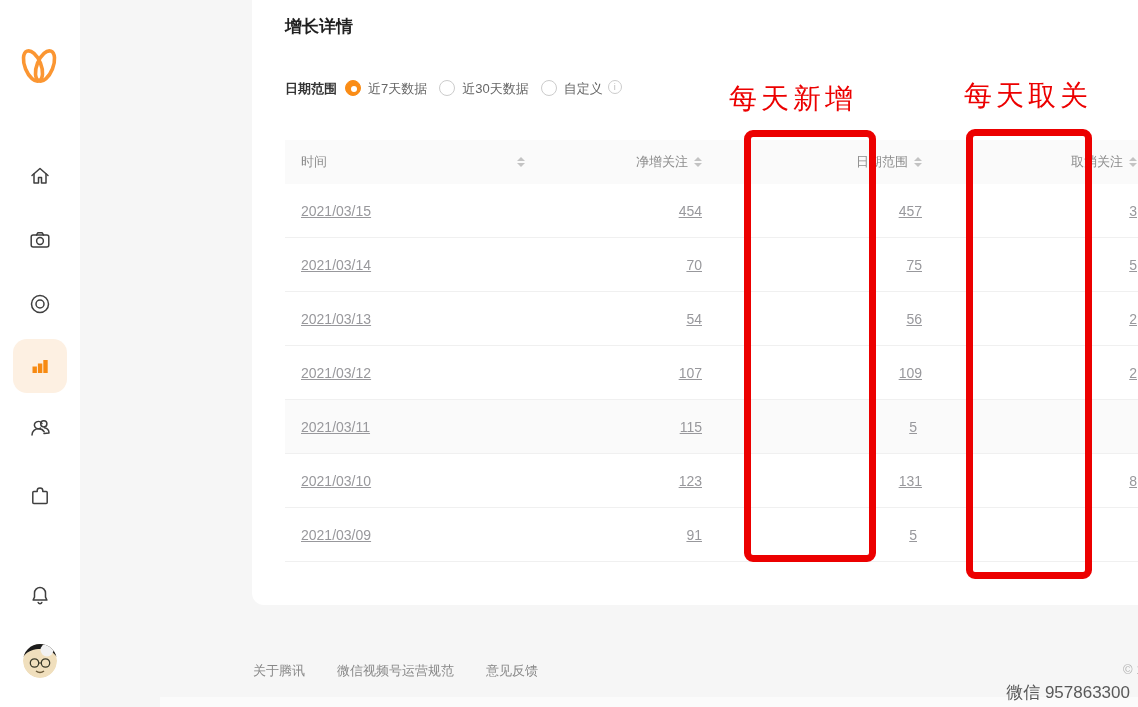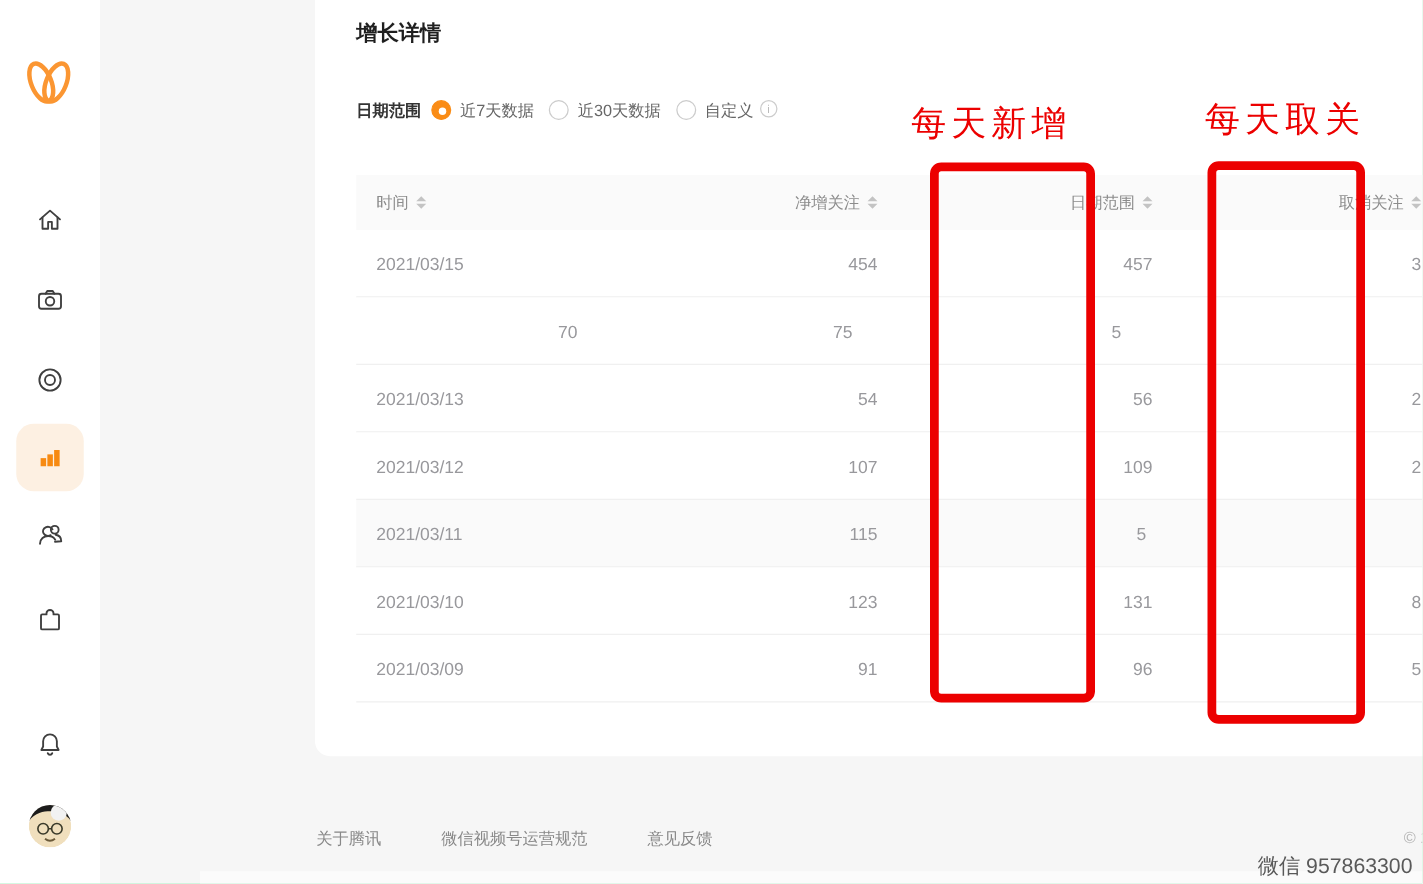--- a/index.html
+++ b/index.html
@@ -1,18 +1,18 @@
 <!DOCTYPE html>
 <html><head>
 <meta charset="utf-8">
 <style>
   * { margin:0; padding:0; box-sizing:border-box; }
   html,body { width:1138px; height:707px; }
   body { font-family:"Liberation Sans","DejaVu Sans",sans-serif; background:#f6f6f6; }
-  #app { position:relative; width:1138px; height:707px; overflow:hidden; background:#86efac; }
+  #app { position:relative; width:1138px; height:707px; overflow:hidden; background:#000000; }
 
   
   .sidebar { position:absolute; left:0; top:0; width:80px; height:707px; background:#fff; z-index:3; }
   .logo { position:absolute; left:20px; top:46px; width:38px; height:40px; }
   .nav-item { position:absolute; left:0; width:80px; height:54px; display:flex; align-items:center; justify-content:center; cursor:pointer; }
   .nav-item svg { display:block; }
   .nav-active-bg { position:absolute; left:13px; top:339px; width:54px; height:54px; background:#fdf0e2; border-radius:14px; }
   .avatar { position:absolute; left:23px; top:644px; width:34px; height:34px; border-radius:50%; overflow:hidden; }
 
   
@@ -27,42 +27,42 @@
   .radio { width:16px; height:16px; border-radius:50%; border:1px solid #ccc; background:#fff; margin-right:7px; position:relative; flex:none; }
   .radio.selected { background:#fa8c16; border-color:#fa8c16; }
   .radio.selected::after { content:""; position:absolute; left:5px; top:5px; width:6px; height:6px; border-radius:50%; background:#fff; }
   .info-i { width:14px; height:14px; border-radius:50%; border:1px solid #ccc; color:#bbb; font-size:9px; line-height:12px; text-align:center; margin-left:5px; font-style:normal; }
 
   
   .table { position:absolute; left:33px; top:140px; right:0; }
   .tr { display:flex; height:54px; border-bottom:1px solid #f0f0f0; background:#fff; }
   .tr.hovered { background:#fafafa; }
   .thead { display:flex; height:44px; background:#fafafa; }
-  .c1 { width:240px; padding-left:16px; flex:none; }
+  .c1 { width:240px; padding-left:16px; flex:none;justify-content:space-between; }
   .c2 { width:185px; flex:none; }
   .c3 { width:220px; flex:none; }
   .c4 { width:215px; flex:none; }
   .th { display:flex; align-items:center; font-size:13px; color:#8c8c8c; }
   .th.right, .td.right { justify-content:flex-end; text-align:right; padding-right:8px; }
-  .td { font-size:14px; color:#98989c; display:flex; align-items:center; }
+  .td { font-size:14px; color:#98989c; display:flex; align-items:center;text-decoration:underline; }
   .sorter { display:inline-flex; flex-direction:column; margin-left:6px; row-gap:2px; cursor:pointer; }
   .sorter i { display:block; width:0; height:0; border-left:4px solid transparent; border-right:4px solid transparent; }
   .sorter .up { border-bottom:4px solid #c3c3c3; }
   .sorter .down { border-top:4px solid #c3c3c3; }
 
   
   .anno-label { position:absolute; font-size:28px; font-weight:500; letter-spacing:4px; color:#ec0000; z-index:6; white-space:nowrap; }
   .anno-label.l1 { left:729px; top:80px; }
   .anno-label.l2 { left:964px; top:77px; }
   .anno-box { position:absolute; border:7px solid #ec0000; border-radius:9px; z-index:6; pointer-events:none; }
   .anno-box.b1 { left:744px; top:130px; width:132px; height:432px; }
   .anno-box.b2 { left:966px; top:129px; width:126px; height:450px; }
 
   
-  .footer-links { position:absolute; left:173px; top:662px; display:flex; column-gap:48px; font-size:13px; color:#888; }
+  .footer-links { position:absolute; left:173px; top:662px; display:flex; column-gap:32px; font-size:13px; color:#888; }
   .footer-links span { cursor:pointer; }
   .copyright { position:absolute; left:1043px; top:662px; font-size:13px; color:#b3b3b3; white-space:nowrap; }
   .watermark { position:absolute; right:8px; top:681px; font-size:17px; color:#595959; z-index:5; white-space:nowrap; }
   .bottom-strip { position:absolute; left:80px; right:0; bottom:0; height:10px; background:#fbfbfb; }
 </style>
 </head>
 <body>
 
 <div id="app">
 
@@ -208,20 +208,21 @@
           </div>
         </div>
 
         <div class="tr">
           <div class="td c1">2021/03/15</div>
           <div class="td c2 right">454</div>
           <div class="td c3 right">457</div>
           <div class="td c4 right">3</div>
         </div>
         <div class="tr">
+          <div class="td c1">2021/03/14</div>
           <div class="td c2 right">70</div>
           <div class="td c3 right">75</div>
           <div class="td c4 right">5</div>
         </div>
         <div class="tr">
           <div class="td c1">2021/03/13</div>
           <div class="td c2 right">54</div>
           <div class="td c3 right">56</div>
           <div class="td c4 right">2</div>
         </div>
@@ -238,21 +239,20 @@
         </div>
         <div class="tr">
           <div class="td c1">2021/03/10</div>
           <div class="td c2 right">123</div>
           <div class="td c3 right">131</div>
           <div class="td c4 right">8</div>
         </div>
         <div class="tr">
           <div class="td c1">2021/03/09</div>
           <div class="td c2 right">91</div>
-          <div class="td c3 right">96</div>
           <div class="td c4 right">5</div>
         </div>
       </div>
     </div>
 
     <div class="footer-links">
       <span>关于腾讯</span>
       <span>微信视频号运营规范</span>
       <span>意见反馈</span>
     </div>

